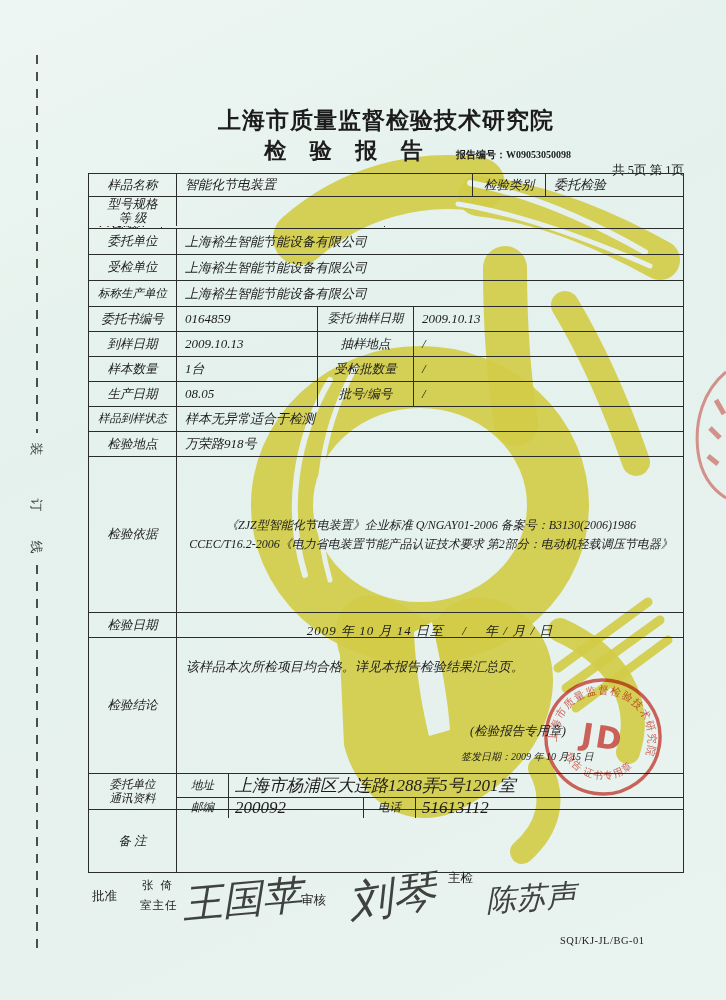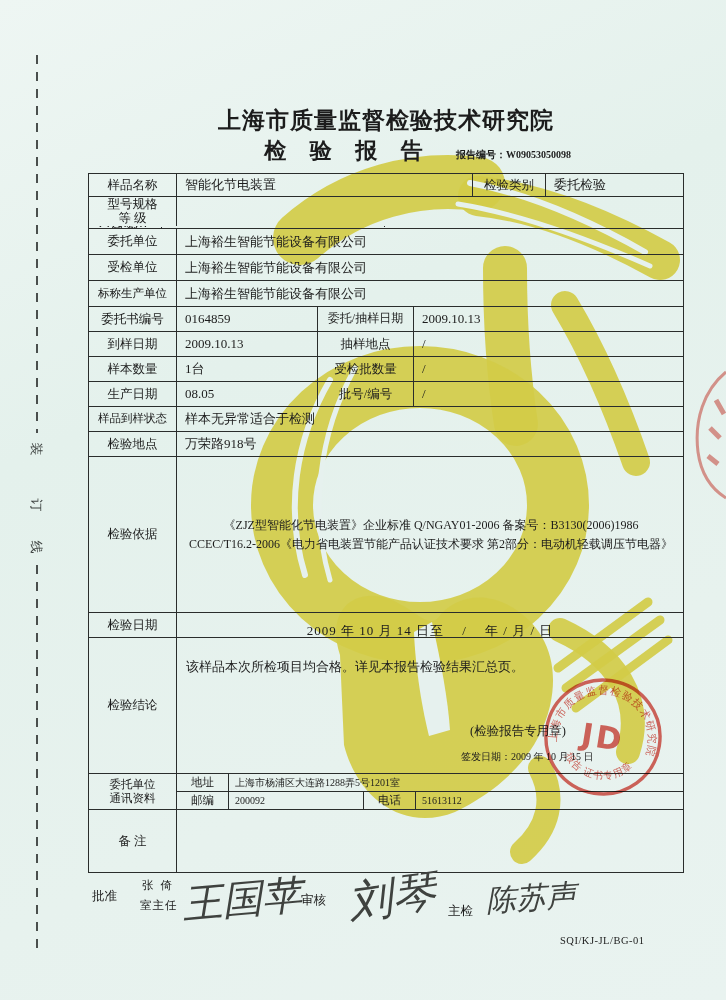--- a/index.html
+++ b/index.html
@@ -23,40 +23,40 @@
     font-size:23px; font-weight:bold; letter-spacing:1px; }
   .rtitle { position:absolute; top:136px; left:98px; width:500px; text-align:center;
     font-size:22px; font-weight:bold; letter-spacing:9px; }
   .repno { position:absolute; top:148px; left:456px; font-size:10px; font-weight:bold; }
   .pageinfo { position:absolute; top:162px; left:460px; width:224px; text-align:right; font-size:12.5px; }
   
   .tbl { position:absolute; left:88px; top:173px; width:596px; height:700px;
     border:1.6px solid #2a2d2c; display:flex; flex-direction:column; }
   .row { display:flex; border-bottom:1.4px solid #2a2d2c; }
   .row:last-child { border-bottom:none; }
-  .cell { border-right:1.4px solid #2a2d2c; display:flex; align-items:center; overflow:hidden; }
+  .cell { border-right:1.4px solid #2a2d2c; display:flex; align-items:center; overflow:hidden;font-style:italic; }
   .cell:last-child { border-right:none; }
   .lbl { justify-content:center; text-align:center; font-size:12.5px; line-height:1.15; flex-direction:column; }
   .val { padding-left:8px; font-size:13px; }
   .w-lbl { width:88px; flex:none; }
   .grow { flex:1; }
   .h23{height:23px;} .h32{height:32px;flex-direction:column;} .h26{height:26px;} .h25{height:25px;}
   .h156{height:156px;} .h136{height:136px;} .h36{height:36px;}
   .basis { flex:1; padding:0 6px 0 8px; font-size:12px; line-height:1.55;
     display:flex; flex-direction:column; justify-content:center; white-space:nowrap; }
   .dateline { flex:1; justify-content:center; font-size:13px; letter-spacing:1px;margin-top:12px; }
   .concl { flex:1; position:relative; display:block; }
   .concl-text { position:absolute; left:9px; top:20px; font-size:13px; }
   .seal-note { position:absolute; left:293px; top:85px; font-size:12.5px; }
   .issue { position:absolute; left:284px; top:112px; font-size:10px;text-align:right; }
   .comm-right { flex:1; display:flex; flex-direction:column; }
   .comm-sub { display:flex; flex:1; border-bottom:1.2px solid #2a2d2c; }
   .comm-sub:last-child { border-bottom:none; }
   .sublbl { width:52px; flex:none; justify-content:center; font-size:11.5px; }
-  .subval { font-size:10px; padding-left:6px; }
+  .subval { font-size:17px; padding-left:6px; }
   .lbl2line { font-size:11.5px; }
   
   .ftr { position:absolute; font-size:12.5px; }
   .printed { position:absolute; font-size:11.5px; letter-spacing:2px; }
   .sig { position:absolute; color:#3f423f; font-style:italic; white-space:nowrap;
     font-family:"DejaVu Serif",serif; }
   .formcode { position:absolute; left:560px; top:935px; font-size:10.5px; letter-spacing:.5px; }
 </style>
 </head>
 <body>
@@ -95,20 +95,21 @@
     <span class="bind-char" style="top:440px;">装</span>
     <span class="bind-char" style="top:496px;">订</span>
     <span class="bind-char" style="top:538px;">线</span>
     <div class="bind-dash" style="top:565px; height:385px;"></div>
 
     <div class="institute">上海市质量监督检验技术研究院</div>
     <div class="rtitle">检 验 报 告</div>
     <div class="repno">
       <span>报告编号：</span><span>W09053050098</span>
     </div>
+    <div class="pageinfo">共 5页 第 1页</div>
 
     <div class="tbl">
 
       <div class="row h23">
         <div class="cell lbl w-lbl">样品名称</div>
         <div class="cell val" style="width:296px;">智能化节电装置</div>
         <div class="cell lbl" style="width:73px;">检验类别</div>
         <div class="cell val grow">委托检验</div>
       </div>
 
@@ -224,21 +225,21 @@
       </div>
 
     </div>
 
     <span class="ftr" style="left:92px; top:888px;">批准</span>
     <span class="printed" style="left:142px; top:878px;">张 倚</span>
     <span class="printed" style="left:140px; top:898px; letter-spacing:1px;">室主任</span>
     <span class="sig" style="left:182px; top:872px; font-size:40px; transform:rotate(-5deg);">王国苹</span>
     <span class="ftr" style="left:301px; top:892px;text-align:center;">审核</span>
     <span class="sig" style="left:348px; top:868px; font-size:44px; transform:rotate(-8deg);">刘琴</span>
-    <span class="ftr" style="left:448px; top:903px;">主检</span>
+    <span class="ftr" style="left:448px; top:870px;">主检</span>
     <span class="sig" style="left:486px; top:878px; font-size:30px; transform:rotate(-4deg);">陈苏声</span>
     <span class="formcode">SQI/KJ-JL/BG-01</span>
 
   </div>
 
   <svg class="stamp-layer" viewBox="0 0 726 1000" width="726" height="1000">
     <g transform="rotate(9 603 737)" opacity="0.82">
       <circle cx="603" cy="737" r="57" fill="none" stroke="#d8453b" stroke-width="3.4"></circle>
       <defs>
         <path id="arcTop" d="M 559,753 A 46,46 0 1 1 647,753"></path>

